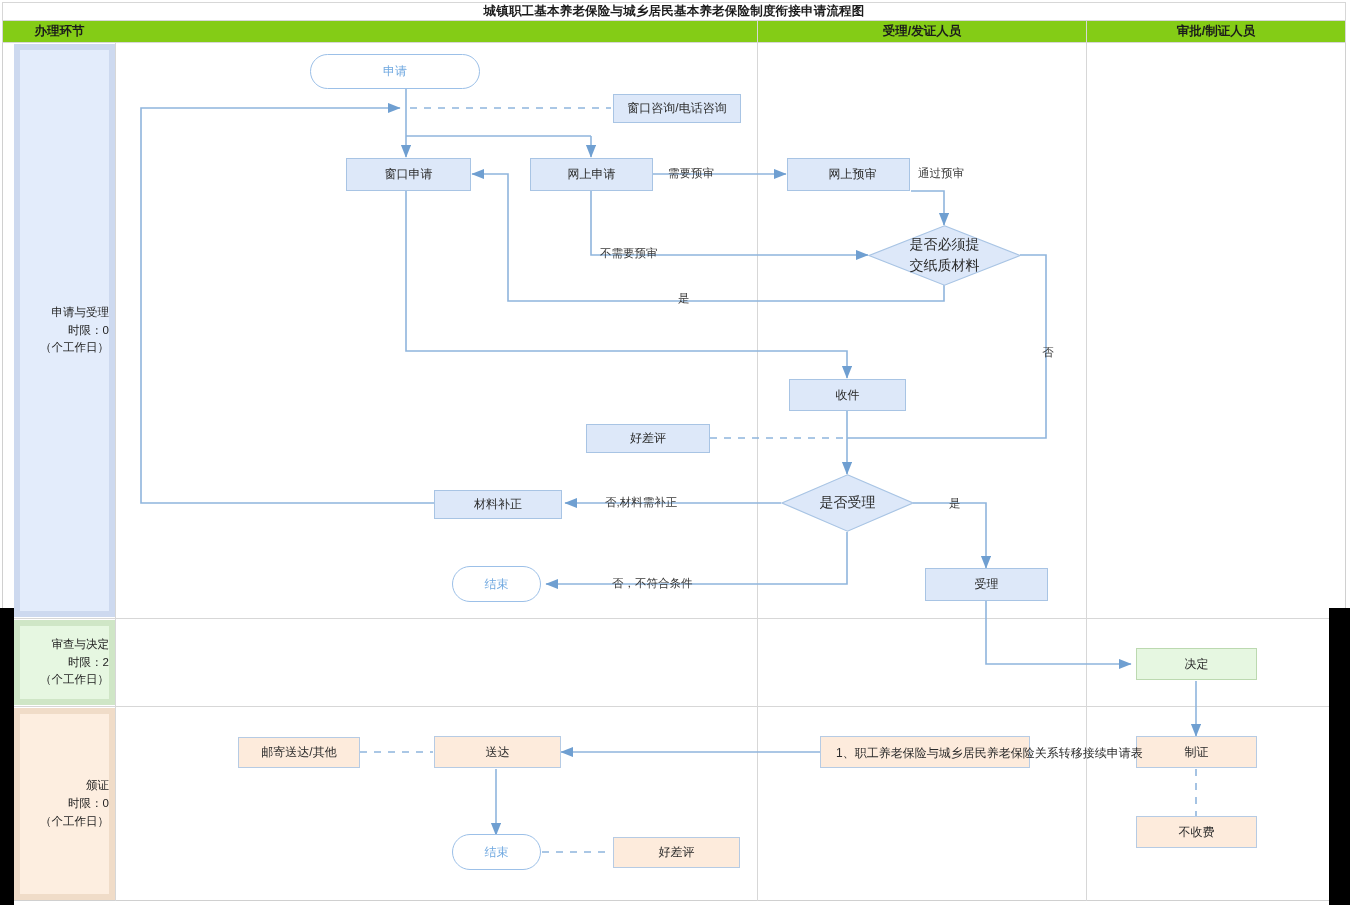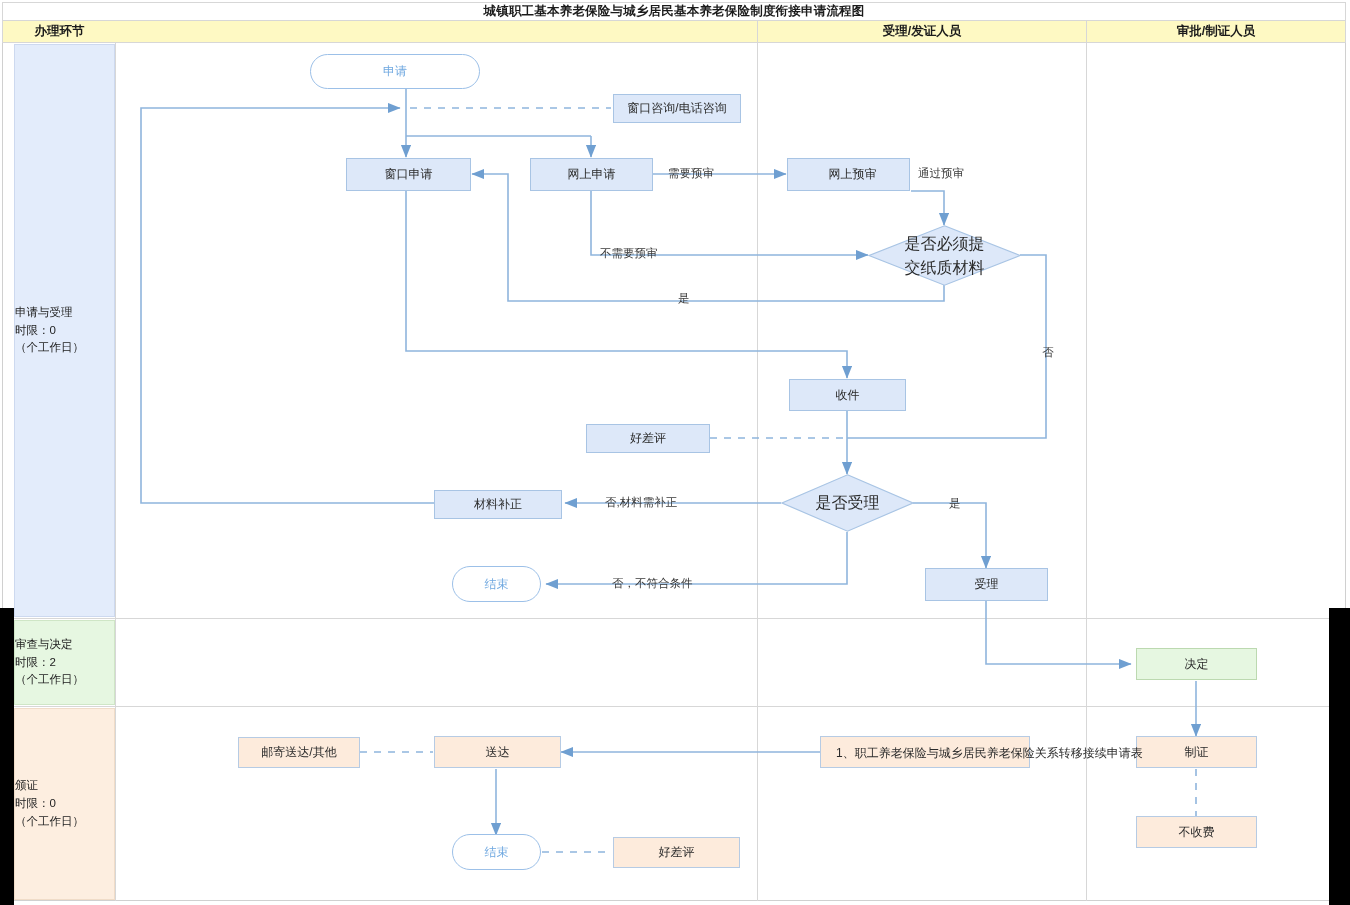--- a/index.html
+++ b/index.html
@@ -39,21 +39,21 @@
     color: #1b1b1b;
     letter-spacing: 0.2px;
   }
   .header-row {
     position: absolute;
     left: 2px; top: 21px;
     width: 1344px; height: 22px;
     box-sizing: border-box;
     border: 1px solid #d7d7d7;
     border-top: none;
-    background: #fef9c3;
+    background: #84cc16;
   }
   .hcell {
     position: absolute;
     top: 0; height: 100%;
     display: flex; align-items: center; justify-content: center;
     font-size: 12.5px; font-weight: bold; color: #1b1b1b;
     box-sizing: border-box;
   }
   .hcell.div { border-left: 1px solid #d7d7d7; }
 
@@ -70,24 +70,24 @@
     height: 1px;
     background: #d7d7d7;
   }
 
   
   .lane-label {
     position: absolute;
     left: 14px;
     width: 101px;
     box-sizing: border-box;
-    border: 1px solid #14532d;
+    border: 6px solid #14532d;
     display: flex;
     flex-direction: column;
-    align-items: flex-start;
+    align-items: flex-end;
     justify-content: center;
     font-size: 11.5px;
     color: #222;
     line-height: 1.55;
     text-align: center;
   }
   .lane-a { background: #e3ecfb; border-color: #cdd9ef; }
   .lane-b { background: #e6f7e1; border-color: #cfe6c6; }
   .lane-c { background: #fdeee0; border-color: #f0dcc8; }
 
@@ -126,23 +126,24 @@
     color: #6fa8e0;
     font-size: 12px;
   }
   .diamond-wrap { position: absolute; }
   .diamond-wrap svg { display: block; }
   .diamond-label {
     position: absolute;
     left: 0; top: 0; right: 0; bottom: 0;
     display: flex; flex-direction: column;
     align-items: center; justify-content: center;
-    font-size: 16px; color: #2b2b2b; line-height: 1.5;
+    font-size: 14px; color: #2b2b2b; line-height: 1.5;
     pointer-events: none;
     white-space: nowrap;
+    font-family: Liberation Mono, monospace;
   }
 
   
   .edges { position: absolute; left:0; top:0; width:1350px; height:905px; pointer-events:none; }
 
   .edge-label {
     position: absolute;
     font-size: 11.5px;
     color: #3a3a3a;
     background: transparent;

